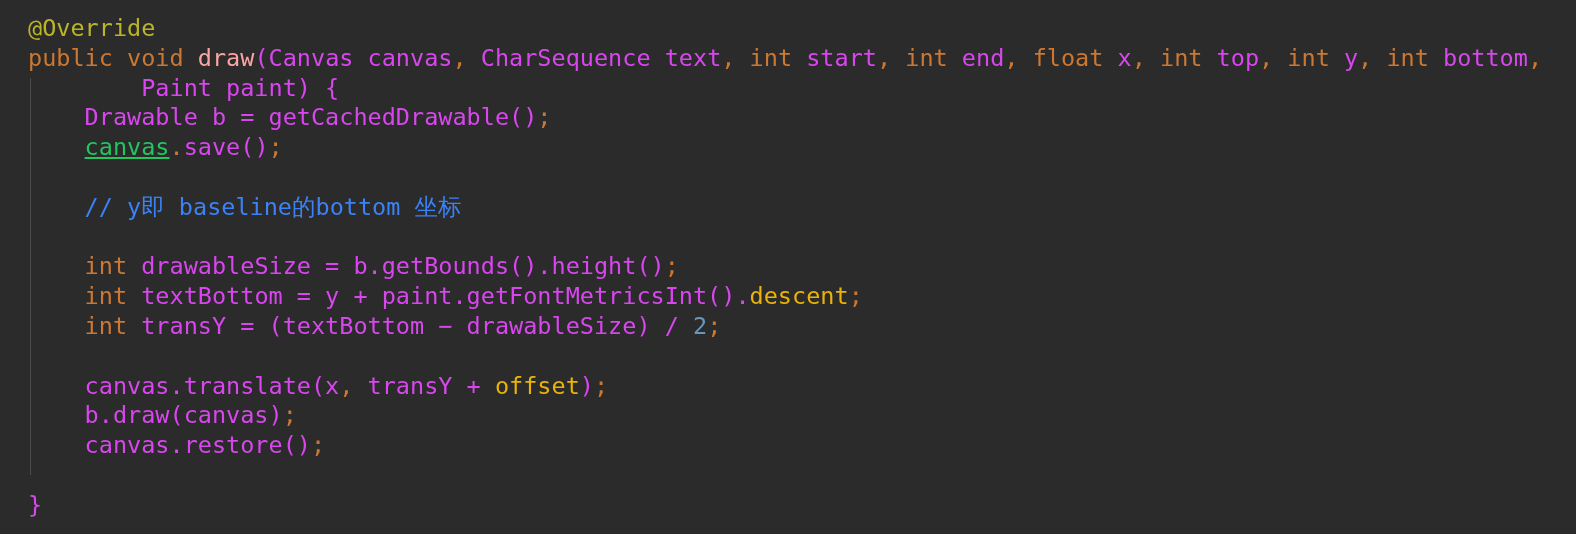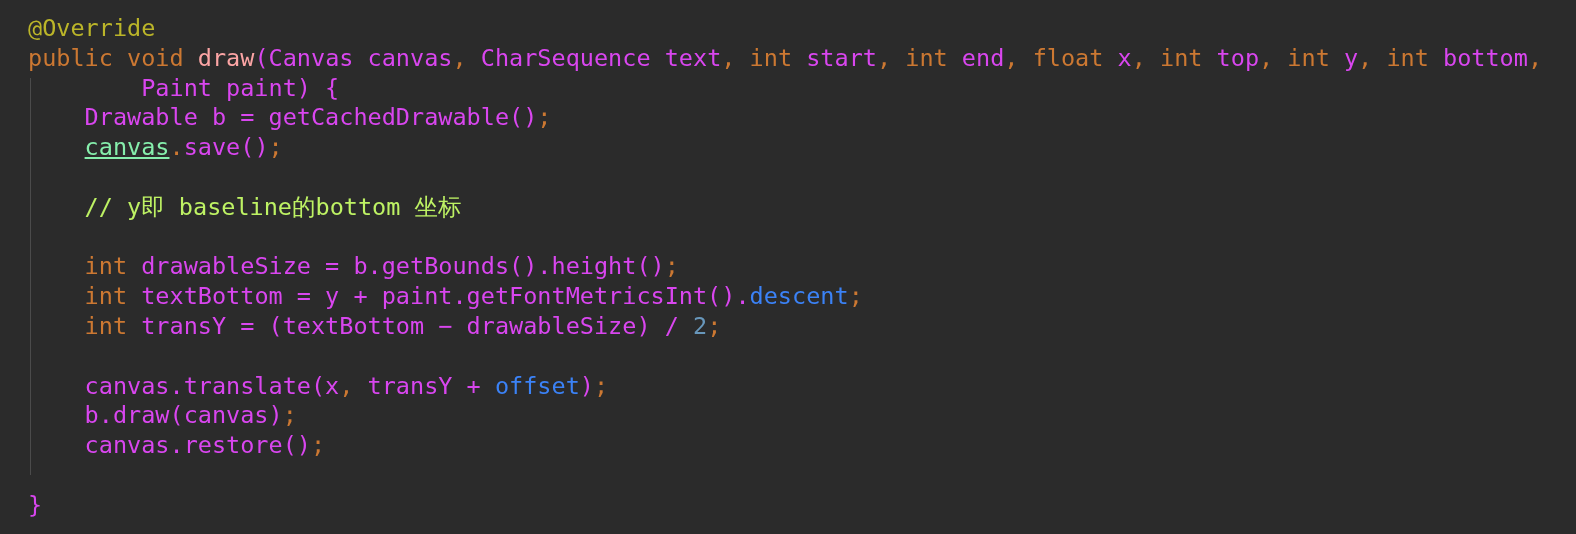--- a/index.html
+++ b/index.html
@@ -53,24 +53,24 @@
     white-space: pre;
     color: #a9b7c6;
   }
 
   
   .tok-annotation { color: #bbb529; }
   .tok-keyword    { color: #cc7832; }
   .tok-method     { color: #fca5a5; }
   .tok-punct      { color: #cc7832; }
   .tok-plain      { color: #d946ef; }
-  .tok-comment    { color: #bef264; }
+  .tok-comment    { color: #3b82f6; }
   .tok-number     { color: #6897bb; }
-  .tok-field      { color: #3b82f6; }
-  .tok-link       { color: #86efac; text-decoration: underline; }
+  .tok-field      { color: #eab308; }
+  .tok-link       { color: #22c55e; text-decoration: underline; }
 </style>
 </head>
 <body>
 
 <div id="editor">
   <div id="indent-guide"></div>
   <div id="code"><div class="line"><span class="tok-annotation">@Override</span></div><div class="line"><span class="tok-keyword">public</span><span class="tok-plain"> </span><span class="tok-keyword">void</span><span class="tok-plain"> </span><span class="tok-method">draw</span><span class="tok-plain">(Canvas canvas</span><span class="tok-punct">,</span><span class="tok-plain"> CharSequence text</span><span class="tok-punct">,</span><span class="tok-plain"> </span><span class="tok-keyword">int</span><span class="tok-plain"> start</span><span class="tok-punct">,</span><span class="tok-plain"> </span><span class="tok-keyword">int</span><span class="tok-plain"> end</span><span class="tok-punct">,</span><span class="tok-plain"> </span><span class="tok-keyword">float</span><span class="tok-plain"> x</span><span class="tok-punct">,</span><span class="tok-plain"> </span><span class="tok-keyword">int</span><span class="tok-plain"> top</span><span class="tok-punct">,</span><span class="tok-plain"> </span><span class="tok-keyword">int</span><span class="tok-plain"> y</span><span class="tok-punct">,</span><span class="tok-plain"> </span><span class="tok-keyword">int</span><span class="tok-plain"> bottom</span><span class="tok-punct">,</span></div><div class="line"><span class="tok-plain">        Paint paint) {</span></div><div class="line"><span class="tok-plain">    Drawable b = getCachedDrawable()</span><span class="tok-punct">;</span></div><div class="line"><span class="tok-plain">    </span><span class="tok-link">canvas</span><span class="tok-punct">.</span><span class="tok-plain">save()</span><span class="tok-punct">;</span></div><div class="line">&nbsp;</div><div class="line"><span class="tok-comment">    // y即 baseline的bottom 坐标</span></div><div class="line">&nbsp;</div><div class="line"><span class="tok-plain">    </span><span class="tok-keyword">int</span><span class="tok-plain"> drawableSize = b.getBounds().height()</span><span class="tok-punct">;</span></div><div class="line"><span class="tok-plain">    </span><span class="tok-keyword">int</span><span class="tok-plain"> textBottom = y + paint.getFontMetricsInt().</span><span class="tok-field">descent</span><span class="tok-punct">;</span></div><div class="line"><span class="tok-plain">    </span><span class="tok-keyword">int</span><span class="tok-plain"> transY = (textBottom − drawableSize) / </span><span class="tok-number">2</span><span class="tok-punct">;</span></div><div class="line">&nbsp;</div><div class="line"><span class="tok-plain">    canvas.translate(x</span><span class="tok-punct">,</span><span class="tok-plain"> transY + </span><span class="tok-field">offset</span><span class="tok-plain">)</span><span class="tok-punct">;</span></div><div class="line"><span class="tok-plain">    b.draw(canvas)</span><span class="tok-punct">;</span></div><div class="line"><span class="tok-plain">    canvas.restore()</span><span class="tok-punct">;</span></div><div class="line">&nbsp;</div><div class="line"><span class="tok-plain">}</span></div></div>
 </div>
 
 </body></html>

